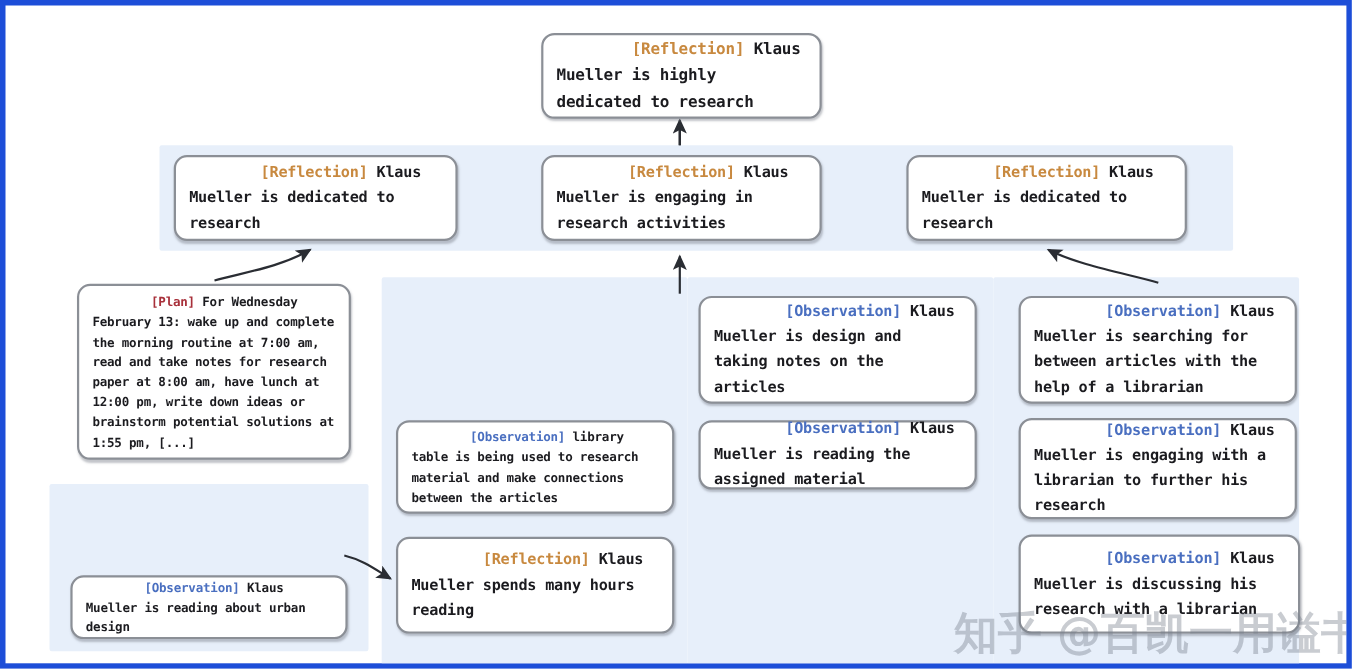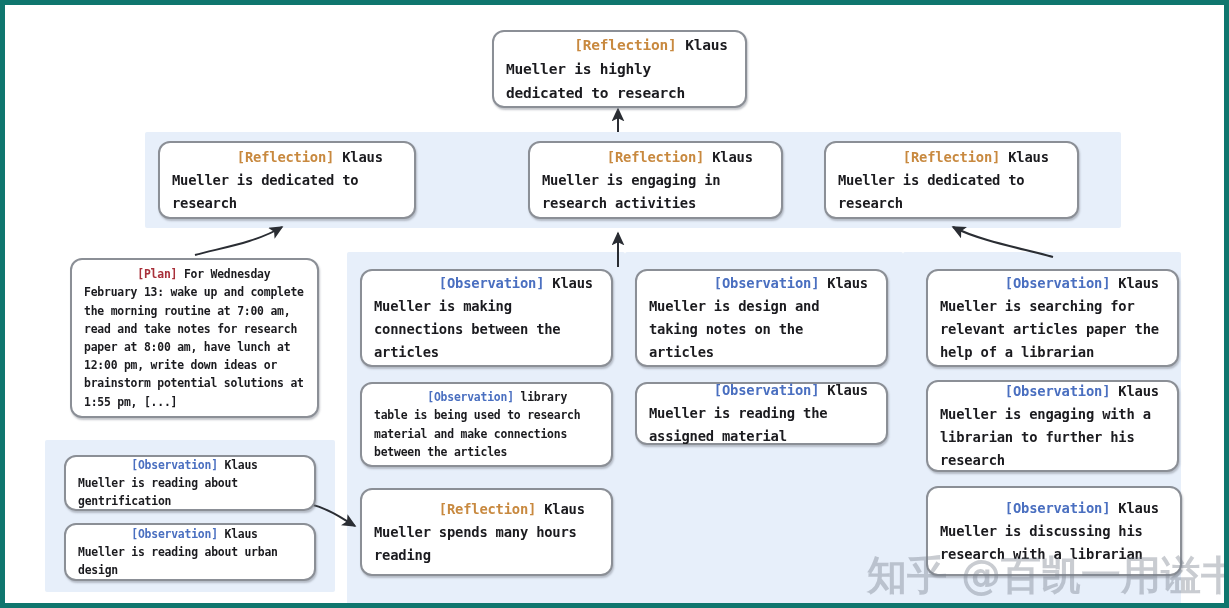--- a/index.html
+++ b/index.html
@@ -9,21 +9,21 @@
   }
   body {
     font-family: "DejaVu Sans Mono", monospace;
   }
   #canvas {
     position: relative;
     width: 1229px;
     height: 608px;
     background: #ffffff;
     box-sizing: border-box;
-    border: 5px solid #0f766e;
+    border: 5px solid #1d4ed8;
     overflow: hidden;
   }
   #stage {
     position: absolute;
     inset: 0;
   }
 
   
   .group-panel {
     position: absolute;
@@ -124,55 +124,45 @@
         <span class="tag tag-reflection">[Reflection]</span><span> Klaus Mueller is highly dedicated to research</span>
       </span>
     </div>
 
     <div class="node sz-md" style="left:153px; top:136px; width:258px; height:78px;">
       <span class="node-text">
         <span class="tag tag-reflection">[Reflection]</span><span> Klaus Mueller is dedicated to research</span>
       </span>
     </div>
 
-    <div class="node sz-md" style="left:487px; top:136px; width:255px; height:78px;margin-left:36px;">
+    <div class="node sz-md" style="left:487px; top:136px; width:255px; height:78px;">
       <span class="node-text">
         <span class="tag tag-reflection">[Reflection]</span><span> Klaus Mueller is engaging in research activities</span>
       </span>
     </div>
 
     <div class="node sz-md" style="left:819px; top:136px; width:255px; height:78px;">
       <span class="node-text">
         <span class="tag tag-reflection">[Reflection]</span><span> Klaus Mueller is dedicated to research</span>
       </span>
     </div>
 
     <div class="node sz-xs" style="left:65px; top:253px; width:249px; height:160px;">
       <span class="node-text">
         <span class="tag tag-plan">[Plan]</span><span> For Wednesday February 13: wake up and complete the morning routine at 7:00 am, read and take notes for research paper at 8:00 am, have lunch at 12:00 pm, write down ideas or brainstorm potential solutions at 1:55 pm, [...]</span>
       </span>
     </div>
 
-    <div class="node sz-xs" style="left:59px; top:450px; width:252px; height:56px;">
-      <span class="node-text">
-        <span class="tag tag-observation">[Observation]</span><span> Klaus Mueller is reading about gentrification</span>
-      </span>
-    </div>
 
     <div class="node sz-xs" style="left:59px; top:518px; width:252px; height:58px;">
       <span class="node-text">
         <span class="tag tag-observation">[Observation]</span><span> Klaus Mueller is reading about urban design</span>
       </span>
     </div>
 
-    <div class="node sz-md" style="left:355px; top:264px; width:253px; height:98px;">
-      <span class="node-text">
-        <span class="tag tag-observation">[Observation]</span><span> Klaus Mueller is making connections between the articles</span>
-      </span>
-    </div>
 
     <div class="node sz-md" style="left:355px; top:483px; width:253px; height:88px;">
       <span class="node-text">
         <span class="tag tag-reflection">[Reflection]</span><span> Klaus Mueller spends many hours reading</span>
       </span>
     </div>
 
     <div class="node sz-xs" style="left:355px; top:377px; width:253px; height:85px;">
       <span class="node-text">
         <span class="tag tag-observation">[Observation]</span><span> library table is being used to research material and make connections between the articles</span>
@@ -187,21 +177,21 @@
 
     <div class="node sz-md" style="left:630px; top:377px; width:253px; height:63px;">
       <span class="node-text">
         <span class="tag tag-observation">[Observation]</span><span> Klaus Mueller is reading the assigned material</span>
       </span>
     </div>
 
 
     <div class="node sz-md" style="left:921px; top:264px; width:253px; height:98px;">
       <span class="node-text">
-        <span class="tag tag-observation">[Observation]</span><span> Klaus Mueller is searching for relevant articles paper the help of a librarian</span>
+        <span class="tag tag-observation">[Observation]</span><span> Klaus Mueller is searching for between articles with the help of a librarian</span>
       </span>
     </div>
 
     <div class="node sz-md" style="left:921px; top:375px; width:253px; height:92px;justify-content:center;">
       <span class="node-text">
         <span class="tag tag-observation">[Observation]</span><span> Klaus Mueller is engaging with a librarian to further his research</span>
       </span>
     </div>
 
     <div class="node sz-md" style="left:921px; top:481px; width:256px; height:90px;">

